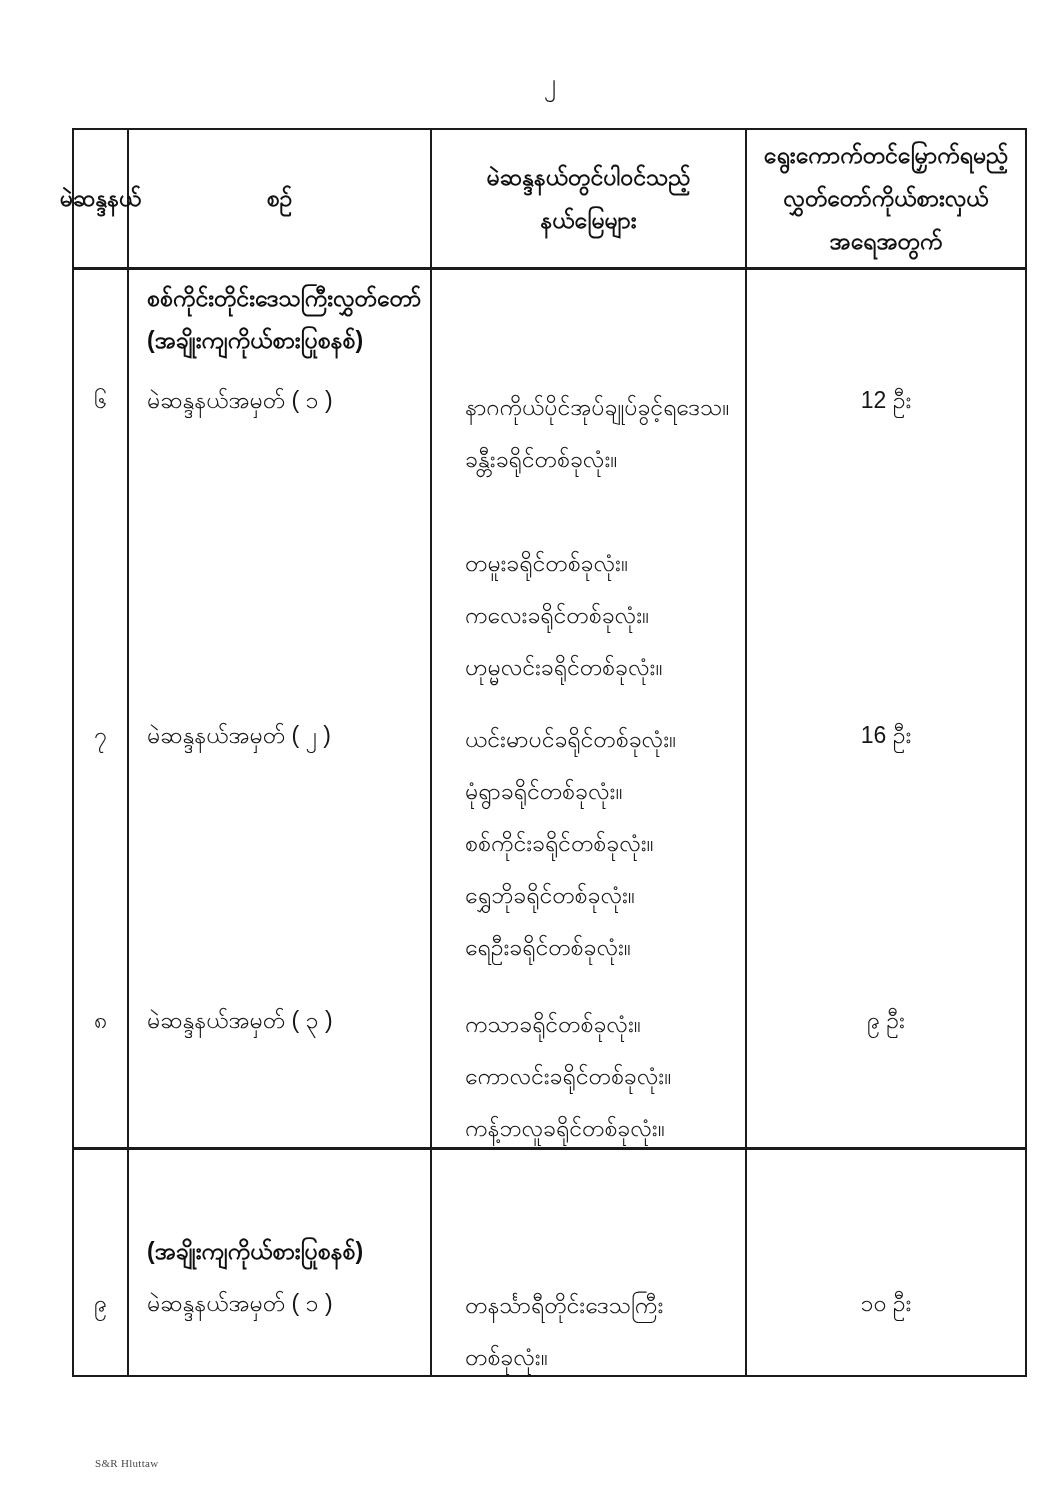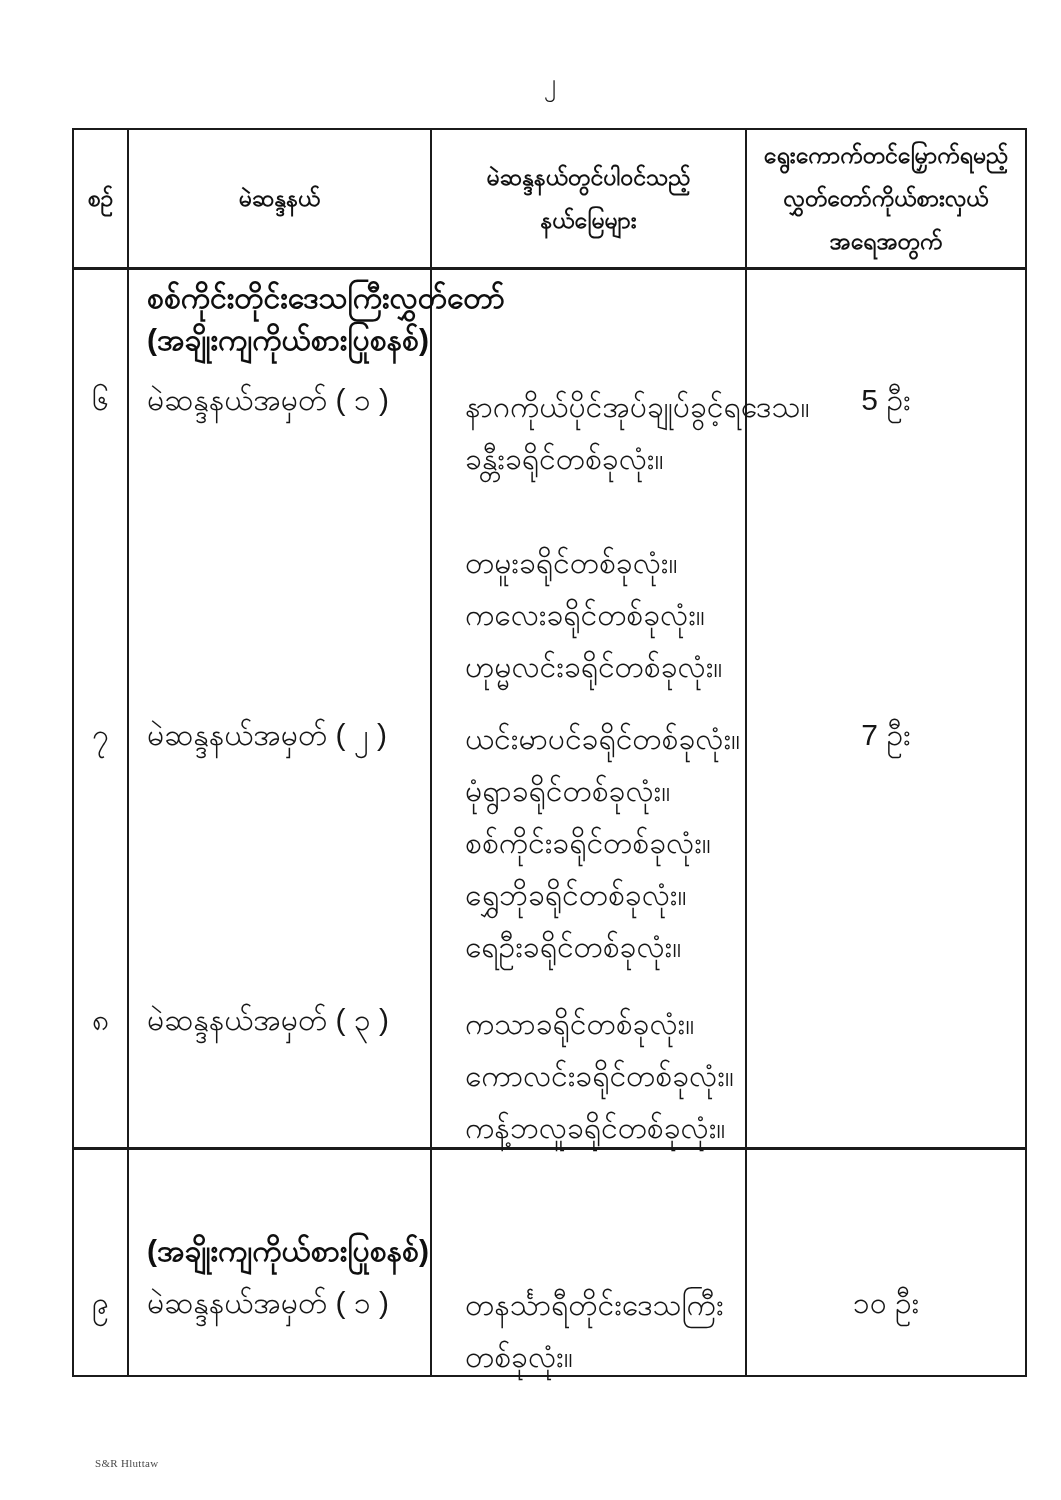--- a/index.html
+++ b/index.html
@@ -25,21 +25,21 @@
   .thead { height:140px; border-bottom:3px solid #1b1b1b; }
   .section-row.s1 { height:880px; border-bottom:3px solid #1b1b1b; }
   .section-row.s2 { flex:1 1 auto; }
 
   .cell { position:relative; border-right:2px solid #1b1b1b; min-width:0; }
   .cell:last-child { border-right:none; }
 
   .center { display:flex; align-items:center; justify-content:center; text-align:center; }
   .hdr-text { white-space:pre-line; font-weight:700; font-size:23px; line-height:43px; color:#121212; }
 
-  .abs { position:absolute; font-size:30px; line-height:40px; white-space:nowrap; color:#161616; }
+  .abs { position:absolute; font-size:23px; line-height:40px; white-space:nowrap; color:#161616; }
   .c-const .abs { left:18px; }
   .c-areas .abs { left:33px; }
   .c-no .abs, .c-reps .abs { left:0; width:100%; text-align:center; }
   .bold { font-weight:700; color:#0f0f0f; }
 
   .footer {
     position:absolute; left:95px; top:1421px;
     font-size:11px; letter-spacing:0.3px; color:#4a4a4a;
     font-family:"Liberation Serif", serif;
     margin-top:36px;
@@ -48,25 +48,25 @@
 </head>
 <body>
 
 <div class="page">
 
   <div class="page-number">၂</div>
 
   <div class="doc-table">
 
     <div class="trow thead">
+      <div class="cell c-const center">
+        <span class="hdr-text">မဲဆန္ဒနယ်</span>
+      </div>
       <div class="cell c-no center">
         <span class="hdr-text">စဉ်</span>
-      </div>
-      <div class="cell c-const center">
-        <span class="hdr-text">မဲဆန္ဒနယ်</span>
       </div>
       <div class="cell c-areas center">
         <span class="hdr-text">မဲဆန္ဒနယ်တွင်ပါဝင်သည့်
 နယ်မြေများ</span>
       </div>
       <div class="cell c-reps center">
         <span class="hdr-text">ရွေးကောက်တင်မြှောက်ရမည့်
 လွှတ်တော်ကိုယ်စားလှယ်
 အရေအတွက်</span>
       </div>
@@ -94,22 +94,23 @@
         <div class="abs" style="top:449px">ယင်းမာပင်ခရိုင်တစ်ခုလုံး။</div>
         <div class="abs" style="top:501px">မုံရွာခရိုင်တစ်ခုလုံး။</div>
         <div class="abs" style="top:553px">စစ်ကိုင်းခရိုင်တစ်ခုလုံး။</div>
         <div class="abs" style="top:605px">ရွှေဘိုခရိုင်တစ်ခုလုံး။</div>
         <div class="abs" style="top:657px">ရေဦးခရိုင်တစ်ခုလုံး။</div>
         <div class="abs" style="top:734px">ကသာခရိုင်တစ်ခုလုံး။</div>
         <div class="abs" style="top:786px">ကောလင်းခရိုင်တစ်ခုလုံး။</div>
         <div class="abs" style="top:838px">ကန့်ဘလူခရိုင်တစ်ခုလုံး။</div>
       </div>
       <div class="cell c-reps">
-        <div class="abs" style="top:110px">5 ဦး</div>
-        <div class="abs" style="top:445px">7 ဦး</div>
+        <div class="abs" style="top:110px">12 ဦး</div>
+        <div class="abs" style="top:445px">16 ဦး</div>
+        <div class="abs" style="top:730px">၉ ဦး</div>
       </div>
     </div>
 
     <div class="trow section-row s2">
       <div class="cell c-no">
         <div class="abs" style="top:133px">၉</div>
       </div>
       <div class="cell c-const">
         <div class="abs bold" style="top:81px">(အချိုးကျကိုယ်စားပြုစနစ်)</div>
         <div class="abs" style="top:133px">မဲဆန္ဒနယ်အမှတ် ( ၁ )</div>

